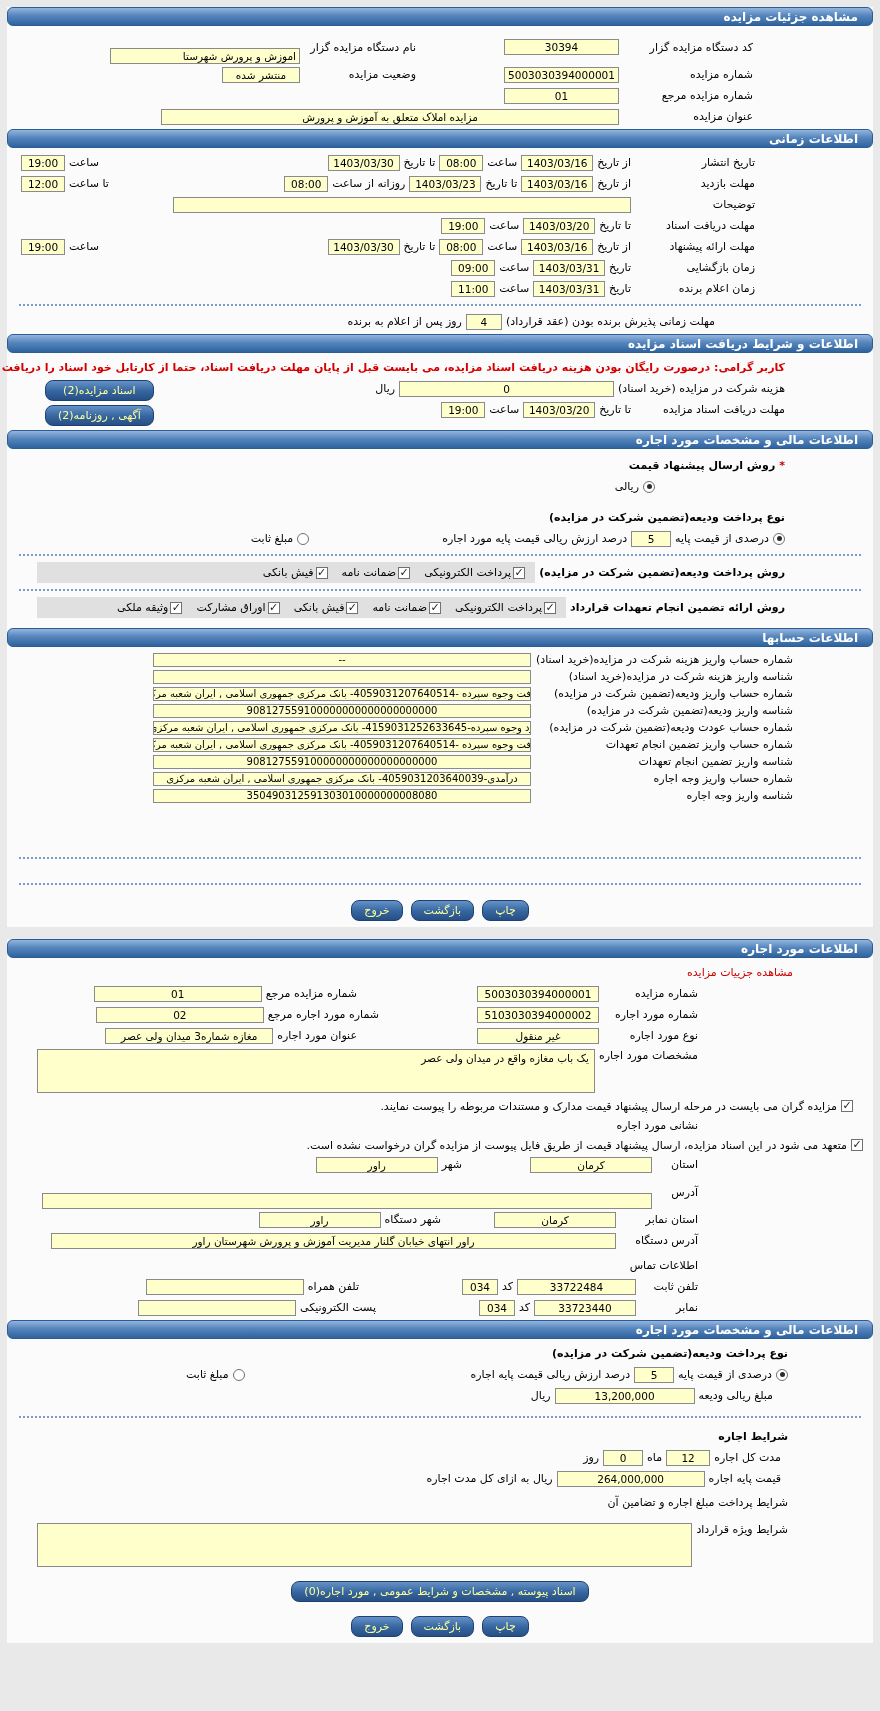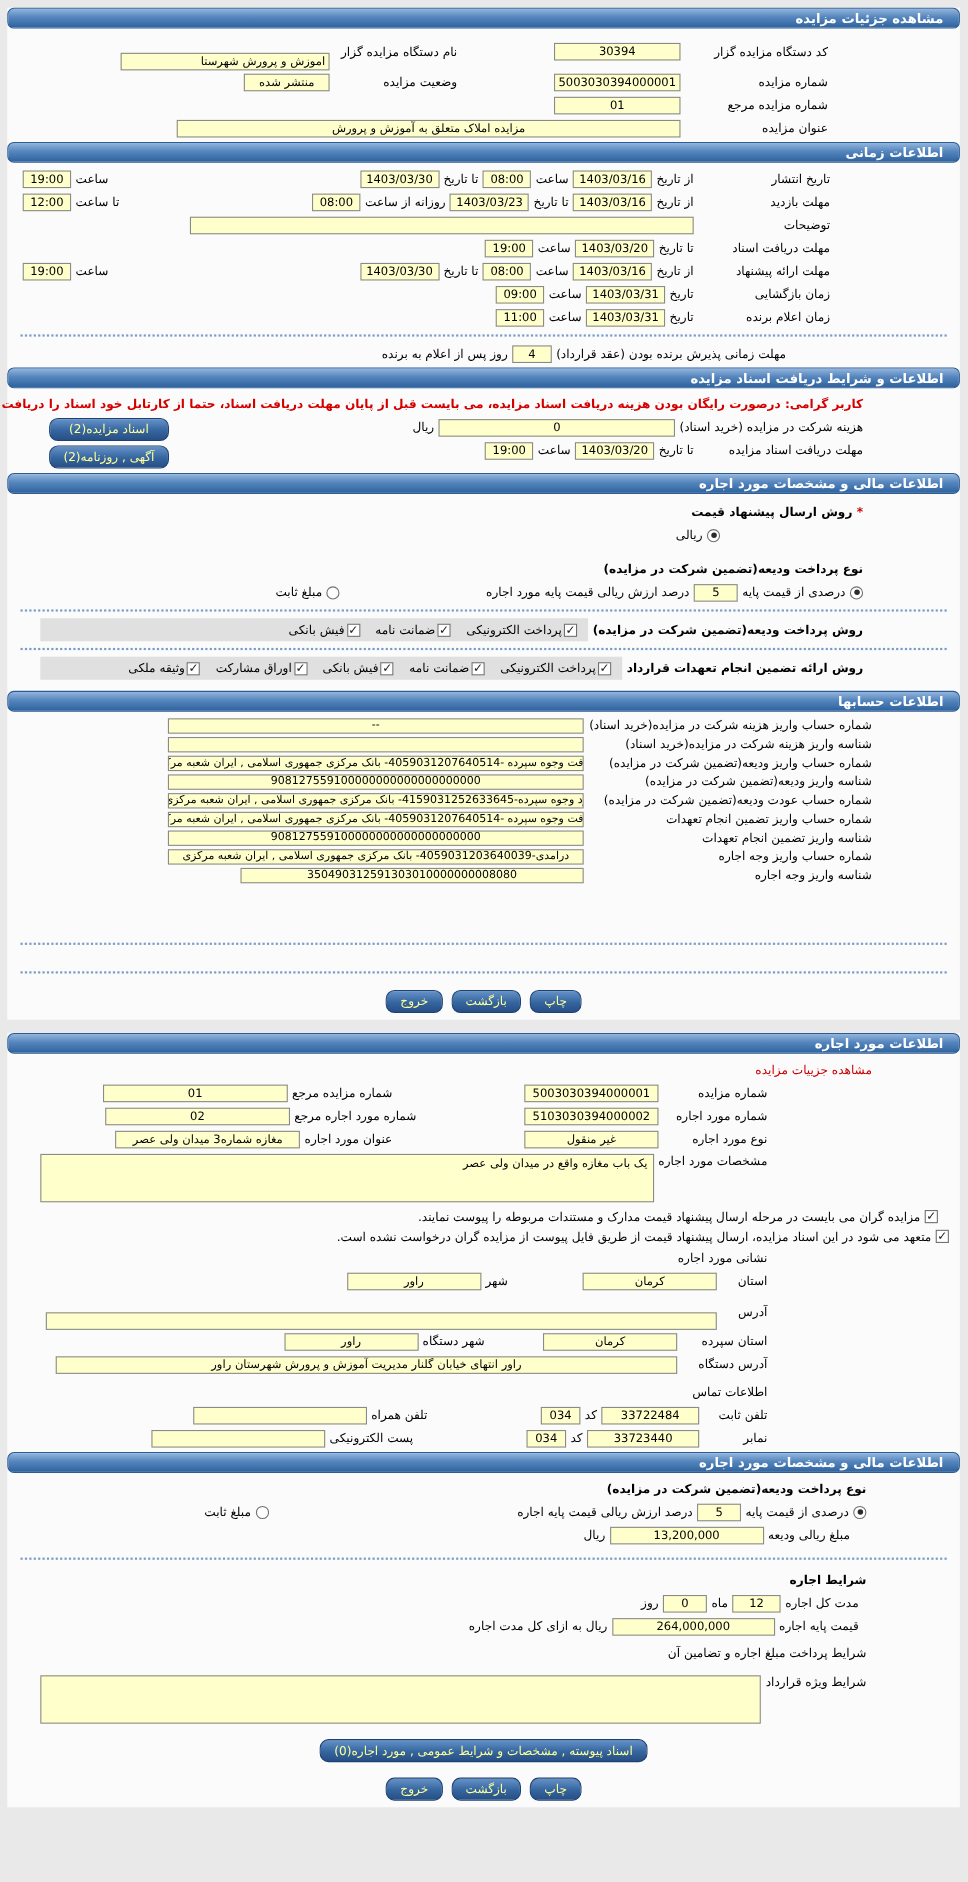--- a/index.html
+++ b/index.html
@@ -278,21 +278,21 @@
     <div class="frow acc-row" style="padding-right:80px">
       <span class="lbl" style="min-width:258px">شناسه واریز تضمین انجام تعهدات</span>
       <span class="fld" style="width:378px">908127559100000000000000000000</span>
     </div>
     <div class="frow acc-row" style="padding-right:80px">
       <span class="lbl" style="min-width:258px">شماره حساب واریز وجه اجاره</span>
       <span class="fld" style="width:378px">درآمدی-4059031203640039- بانک مرکزی جمهوری اسلامی , ایران شعبه مرکزی</span>
     </div>
     <div class="frow acc-row" style="padding-right:80px">
       <span class="lbl" style="min-width:258px">شناسه واریز وجه اجاره</span>
-      <span class="fld" style="width:312px">350490312591303010000000008080</span>
+      <span class="fld" style="width:378px">350490312591303010000000008080</span>
     </div>
 
     <div style="height:48px"></div>
     <div class="dots"></div>
     <div style="height:14px"></div>
     <div class="dots"></div>
     <div style="height:10px"></div>
 
     <div class="frow center-row" style="gap:8px">
       <button class="btn">چاپ</button>
@@ -336,58 +336,58 @@
     </div>
     <div class="frow tall" style="padding-right:175px">
       <span class="lbl" style="min-width:95px">مشخصات مورد اجاره</span>
       <div class="tarea" style="flex:1;margin-left:30px">یک باب مغازه واقع در میدان ولی عصر</div>
     </div>
 
     <div class="frow" style="padding-right:20px;min-height:18px;margin-top:4px">
       <span class="cb on"></span>
       <span class="lbl">مزایده گران می بایست در مرحله ارسال پیشنهاد قیمت مدارک و مستندات مربوطه را پیوست نمایند.</span>
     </div>
+    <div class="frow" style="padding-right:175px">
+      <span class="lbl">نشانی مورد اجاره</span>
+    </div>
+
     <div class="frow" style="padding-right:10px;min-height:18px">
       <span class="cb on"></span>
       <span class="lbl">متعهد می شود در این اسناد مزایده، ارسال پیشنهاد قیمت از طریق فایل پیوست از مزایده گران درخواست نشده است.</span>
-    </div>
-
-    <div class="frow" style="padding-right:175px">
-      <span class="lbl">نشانی مورد اجاره</span>
     </div>
     <div class="frow" style="padding-right:175px">
       <span class="lbl" style="min-width:42px">استان</span>
       <span class="fld" style="width:122px">کرمان</span>
       <span class="sp" style="width:60px"></span>
       <span class="lbl">شهر</span>
       <span class="fld" style="width:122px">راور</span>
     </div>
     <div class="frow" style="padding-right:175px">
       <span class="lbl" style="min-width:42px">آدرس</span>
       <span class="fld start" style="flex:1;margin-left:35px"></span>
     </div>
 
     <div class="frow" style="padding-right:175px">
-      <span class="lbl" style="min-width:78px">استان سپرده</span>
+      <span class="lbl" style="min-width:78px">استان نمابر</span>
       <span class="fld" style="width:122px">کرمان</span>
       <span class="sp" style="width:45px"></span>
       <span class="lbl">شهر دستگاه</span>
       <span class="fld" style="width:122px">راور</span>
     </div>
     <div class="frow" style="padding-right:175px">
       <span class="lbl" style="min-width:78px">آدرس دستگاه</span>
       <span class="fld" style="flex:1;margin-left:44px">راور انتهای خیابان گلنار مدیریت آموزش و پرورش شهرستان راور</span>
     </div>
 
     <div class="frow" style="padding-right:175px;margin-top:4px">
       <span class="lbl">اطلاعات تماس</span>
     </div>
     <div class="frow" style="padding-right:175px">
       <span class="lbl" style="min-width:58px">تلفن ثابت</span>
-      <span class="fld" style="width:89px">33722484</span>
+      <span class="fld" style="width:119px">33722484</span>
       <span class="lbl">کد</span>
       <span class="fld" style="width:36px">034</span>
       <span class="sp" style="width:95px"></span>
       <span class="lbl">تلفن همراه</span>
       <span class="fld" style="width:158px"></span>
     </div>
     <div class="frow" style="padding-right:175px">
       <span class="lbl" style="min-width:58px">نمابر</span>
       <span class="fld" style="width:102px">33723440</span>
       <span class="lbl">کد</span>

